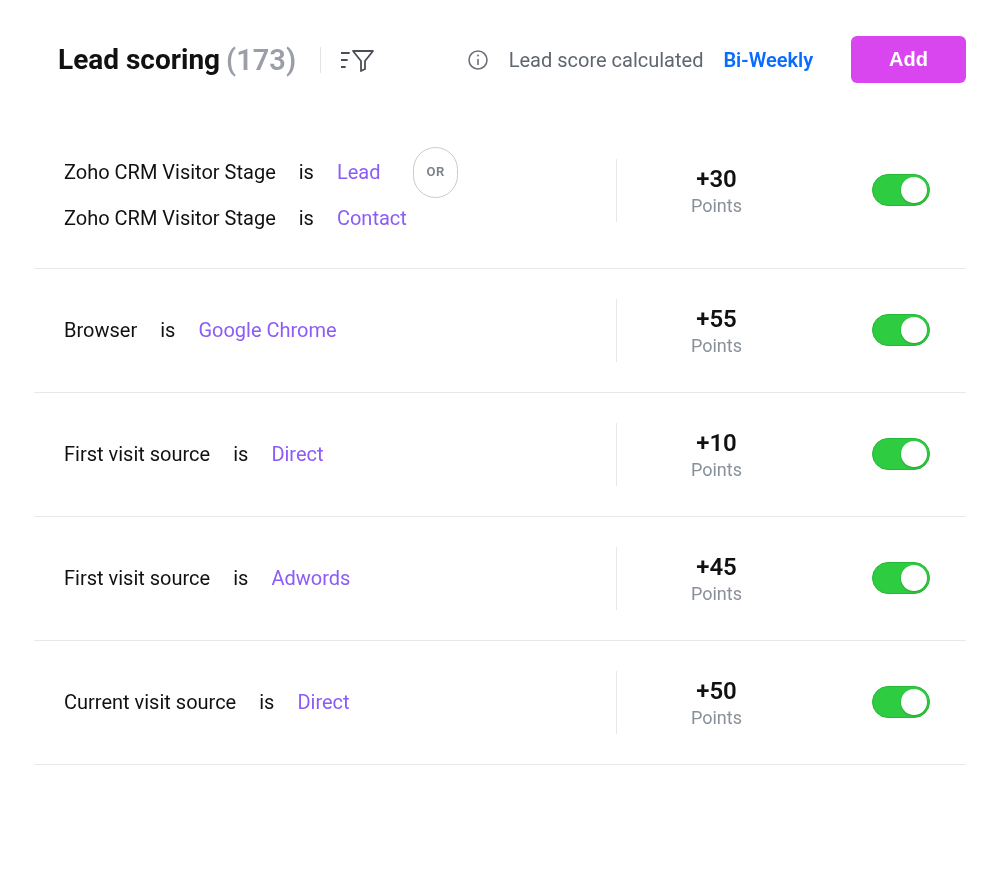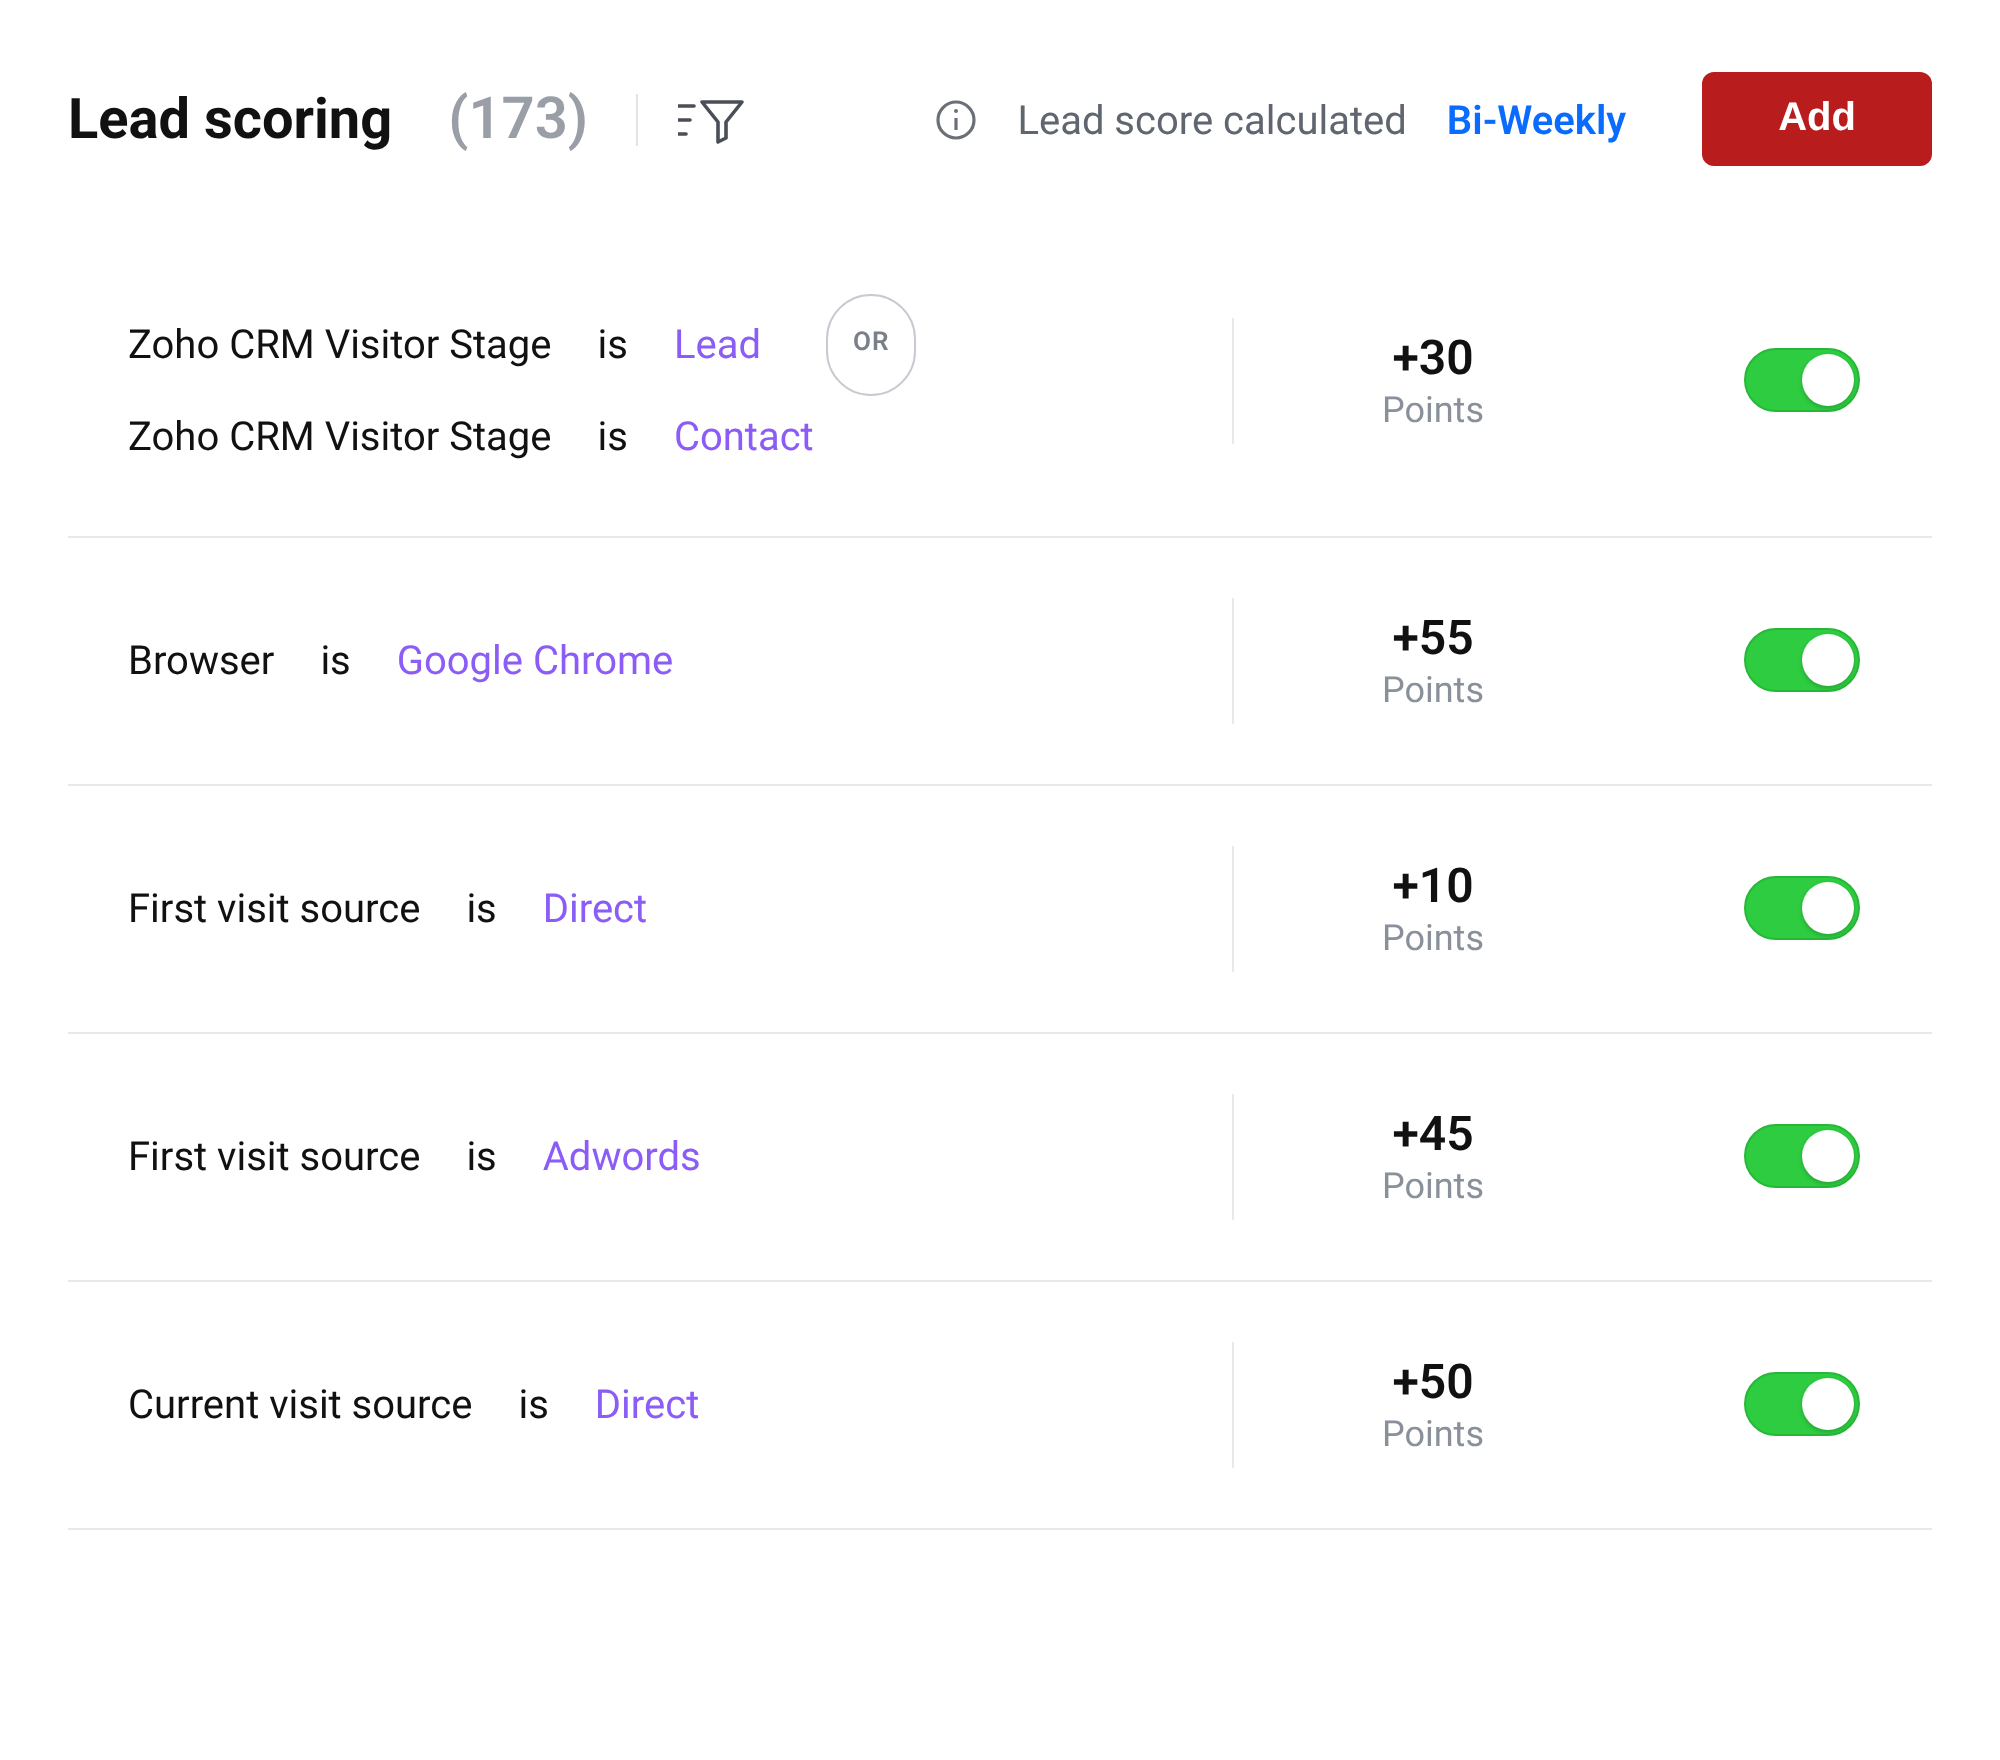--- a/index.html
+++ b/index.html
@@ -13,21 +13,22 @@
   }
   .header {
     display: flex;
     align-items: center;
     padding: 36px 34px 30px 34px;
     gap: 14px;
   }
   .title-wrap {
     display: flex;
     align-items: flex-start;
-    gap: 28px;
+    gap: 6px;
+    margin-left: 24px;
   }
   .title {
     font-size: 28px;
     font-weight: 700;
     color: #111;
   }
   .title-count {
     font-size: 29px;
     font-weight: 600;
     color: #9a9ea6;
@@ -59,21 +60,21 @@
     justify-content:center;
     color:#6b7078;
   }
   .calc-link {
     color: #0a6cff;
     font-weight: 600;
     cursor: pointer;
   }
   .add-btn {
     margin-left: 24px;
-    background: #b91c1c;
+    background: #d946ef;
     color: #fff;
     border: none;
     border-radius: 6px;
     font-size: 20px;
     font-weight: 700;
     padding: 12px 38px;
     cursor: pointer;
   }
   .table {
     margin: 0 34px;

